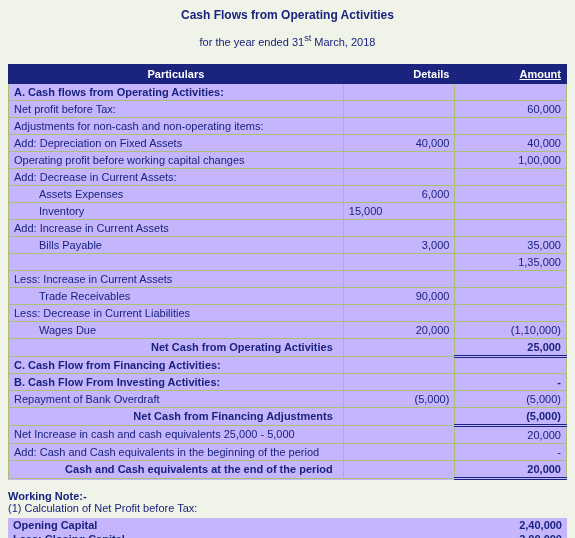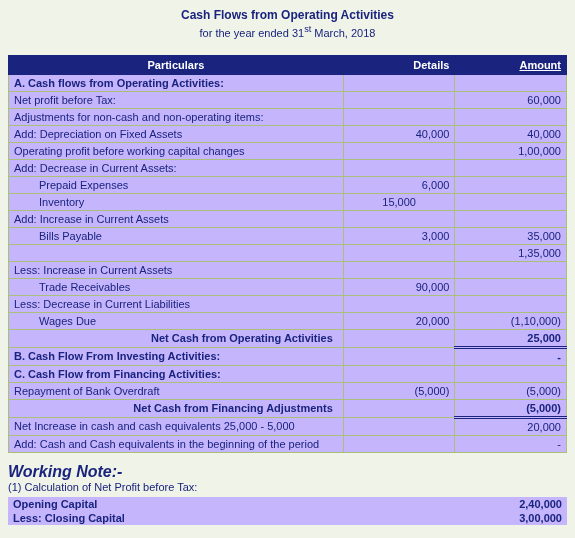--- a/index.html
+++ b/index.html
@@ -10,21 +10,21 @@
       width: 575px;
       min-height: 538px;
       padding: 8px;
       color: #1a237e;
     }
     .main-title {
       text-align: center;
       font-weight: bold;
       font-size: 12px;
       color: #1a237e;
-      margin-bottom: 2px;
+      margin-bottom: 11px;
     }
     .sub-title {
       text-align: center;
       font-size: 11px;
       color: #1a237e;
       margin-bottom: 16px;
     }
     table {
       width: 100%;
       border-collapse: collapse;
@@ -48,21 +48,21 @@
     .col-details { width: 20%; text-align: right; }
     .col-amount { width: 20%; text-align: right; text-decoration: underline; }
     .section-header { font-weight: bold; }
     .bold { font-weight: bold; }
 
     .working-section {
       margin-top: 10px;
       font-size: 11px;
       color: #1a237e;
     }
-    .working-title { font-weight: bold; font-size: 16px; font-style: italic; }
+    .working-title { font-weight: bold; font-size: 11px; }
     .working-table {
       width: 100%;
       border-collapse: collapse;
       margin-top: 4px;
     }
     .working-table td {
       border: none;
       padding: 1px 5px;
       font-size: 11px;
       color: #1a237e;
@@ -108,27 +108,27 @@
         <td>Operating profit before working capital changes</td>
         <td style="text-align: right;"></td>
         <td style="text-align: right;">1,00,000</td>
       </tr>
       <tr>
         <td>Add: Decrease in Current Assets:</td>
         <td style="text-align: right;"></td>
         <td style="text-align: right;"></td>
       </tr>
       <tr>
-        <td style="padding-left: 30px;">Prepaid Expenses</td>
+        <td style="padding-left: 30px;">Assets Expenses</td>
         <td style="text-align: right;">6,000</td>
         <td style="text-align: right;"></td>
       </tr>
       <tr>
         <td style="padding-left: 30px;">Inventory</td>
-        <td style="text-align: center;">15,000</td>
+        <td style="text-align: left;">15,000</td>
         <td style="text-align: right;"></td>
       </tr>
       <tr>
         <td>Add: Increase in Current Assets</td>
         <td style="text-align: right;"></td>
         <td style="text-align: right;"></td>
       </tr>
       <tr>
         <td style="padding-left: 30px;">Bills Payable</td>
         <td style="text-align: right;">3,000</td>
@@ -158,48 +158,53 @@
         <td style="padding-left: 30px;">Wages Due</td>
         <td style="text-align: right;">20,000</td>
         <td style="text-align: right;">(1,10,000)</td>
       </tr>
       <tr>
         <td class="bold" style="text-align: right; padding-right: 10px; font-weight: bold;">Net Cash from Operating Activities</td>
         <td class="bold" style="text-align: right;"></td>
         <td class="bold" style="text-align: right; border-top: 1px solid rgb(26, 35, 126); border-bottom: 3px double rgb(26, 35, 126); font-weight: bold;">25,000</td>
       </tr>
       <tr>
+        <td class="section-header">C. Cash Flow from Financing Activities:</td>
+        <td class="section-header" style="text-align: right;"></td>
+        <td class="section-header" style="text-align: right;"></td>
+      </tr>
+      <tr>
         <td class="section-header">B. Cash Flow From Investing Activities:</td>
         <td class="section-header" style="text-align: right;"></td>
         <td class="section-header" style="text-align: right;">-</td>
-      </tr>
-      <tr>
-        <td class="section-header">C. Cash Flow from Financing Activities:</td>
-        <td class="section-header" style="text-align: right;"></td>
-        <td class="section-header" style="text-align: right;"></td>
       </tr>
       <tr>
         <td>Repayment of Bank Overdraft</td>
         <td style="text-align: right;">(5,000)</td>
         <td style="text-align: right;">(5,000)</td>
       </tr>
       <tr>
         <td class="bold" style="text-align: right; padding-right: 10px; font-weight: bold;">Net Cash from Financing Adjustments</td>
         <td class="bold" style="text-align: right;"></td>
         <td class="bold" style="text-align: right; border-top: 1px solid rgb(26, 35, 126); border-bottom: 3px double rgb(26, 35, 126); font-weight: bold;">(5,000)</td>
       </tr>
       <tr>
         <td>Net Increase in cash and cash equivalents  25,000 - 5,000</td>
         <td style="text-align: right;"></td>
         <td style="text-align: right;">20,000</td>
       </tr>
       <tr>
         <td>Add: Cash and Cash equivalents in the beginning of the period</td>
         <td style="text-align: right;"></td>
         <td style="text-align: right;">-</td>
+      </tr>
+      <tr>
+        <td class="bold" style="text-align: right; padding-right: 10px; font-weight: bold;">Cash and Cash equivalents at the end of the period</td>
+        <td class="bold" style="text-align: right;"></td>
+        <td class="bold" style="text-align: right; border-top: 1px solid rgb(26, 35, 126); border-bottom: 3px double rgb(26, 35, 126); font-weight: bold;">20,000</td>
       </tr>
     </tbody>
 </table>
 
 <div class="working-section">
   <div class="working-title">Working Note:-</div>
   <div>(1) Calculation of Net Profit before Tax:</div>
   <table class="working-table">
     <tbody id="working-body">
         <tr>

